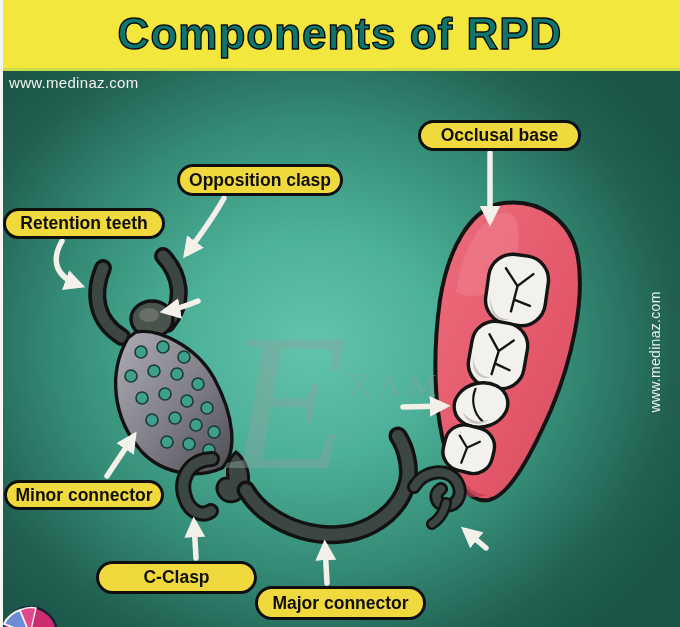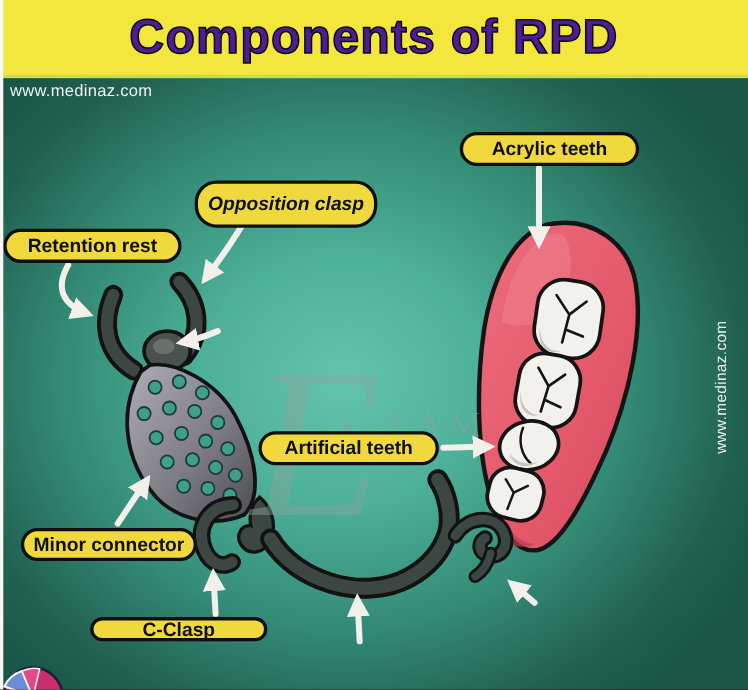--- a/index.html
+++ b/index.html
@@ -10,46 +10,46 @@
       radial-gradient(ellipse 430px 380px at 46% 55%,
         #63c4ad 0%, #4db098 30%, #338a75 60%, #215f50 85%, #1a5547 100%);
   }
   .edge-strip{position:absolute;left:0;top:0;width:3px;height:100%;background:#f6f6f2;z-index:60;}
   .banner{
     position:absolute;left:0;top:0;width:680px;height:68px;z-index:40;
     background:#f3e73d;border-bottom:3px solid #c9dc49;
     display:flex;align-items:center;justify-content:center;
   }
   .banner .title{
-    font-size:44px;font-weight:bold;color:#4c1d95;letter-spacing:1px;
+    font-size:44px;font-weight:bold;color:#0f766e;letter-spacing:1px;
     -webkit-text-stroke:1.4px #0c0c0c;
   }
   .site-top{
     position:absolute;left:9px;top:74px;z-index:30;
     color:#f2f3ee;font-size:15px;letter-spacing:0.3px;
   }
   .site-side{
     position:absolute;left:655px;top:352px;z-index:30;white-space:nowrap;
     transform:translate(-50%,-50%) rotate(-90deg);
     color:#eef1ec;font-size:14px;letter-spacing:0.3px;
   }
   svg.art{position:absolute;left:0;top:0;z-index:5;}
   .pill{
     position:absolute;z-index:20;box-sizing:border-box;
     display:flex;align-items:center;justify-content:center;
     background:#f0d93c;border:3px solid #0f0f0f;border-radius:20px;
     font-weight:bold;font-size:17.5px;color:#0f0f0f;white-space:nowrap;
   }
   .pill-acrylic   {left:418px;top:120px;width:163px;height:31px;}
-  .pill-opposition{left:177px;top:164px;width:166px;height:43px;font-style:italic;}
+  .pill-opposition{left:177px;top:164px;width:166px;height:32px;}
   .pill-retention {left:3px;  top:208px;width:162px;height:31px;}
   .pill-occlusal  {left:193px;top:279px;width:163px;height:31px;}
   .pill-artificial{left:235px;top:392px;width:164px;height:31px;}
-  .pill-minor     {left:19px;  top:480px;width:160px;height:30px;}
-  .pill-cclasp    {left:82px; top:561px;width:161px;height:22px;}
+  .pill-minor     {left:4px;  top:480px;width:160px;height:30px;}
+  .pill-cclasp    {left:96px; top:561px;width:161px;height:33px;}
   .pill-major     {left:255px;top:586px;width:171px;height:34px;}
   .pill-tclasp    {left:455px;top:551px;width:166px;height:34px;}
 </style>
 </head>
 <body>
 
 <div class="stage">
 
   <div class="banner">
     <span class="title">Components of RPD</span>
@@ -192,31 +192,31 @@
     </g>
 
     <g>
       <circle cx="30" cy="634" r="27" fill="#cb2d6f" stroke="#16223a" stroke-width="2.5"></circle>
       <path d="M30 634 L4 624 A27 27 0 0 1 20 610 Z" fill="#6d8cd8" stroke="#f3f3ef" stroke-width="2"></path>
       <path d="M30 634 L20 610 A27 27 0 0 1 36 608 Z" fill="#e04a8a" stroke="#f3f3ef" stroke-width="1.4"></path>
     </g>
   </svg>
 
   <div class="pill pill-acrylic">
-      <span>Acrylic teeth</span>
+      <span>Occlusal base</span>
     </div>
   <div class="pill pill-opposition">
       <span>Opposition clasp</span>
     </div>
   <div class="pill pill-retention">
-      <span>Retention rest</span>
-    </div>
-  <div class="pill pill-artificial">
-      <span>Artificial teeth</span>
+      <span>Retention teeth</span>
     </div>
   <div class="pill pill-minor">
       <span>Minor connector</span>
     </div>
   <div class="pill pill-cclasp">
       <span>C-Clasp</span>
     </div>
+  <div class="pill pill-major">
+      <span>Major connector</span>
+    </div>
 
 </div>
 
 </body></html>

